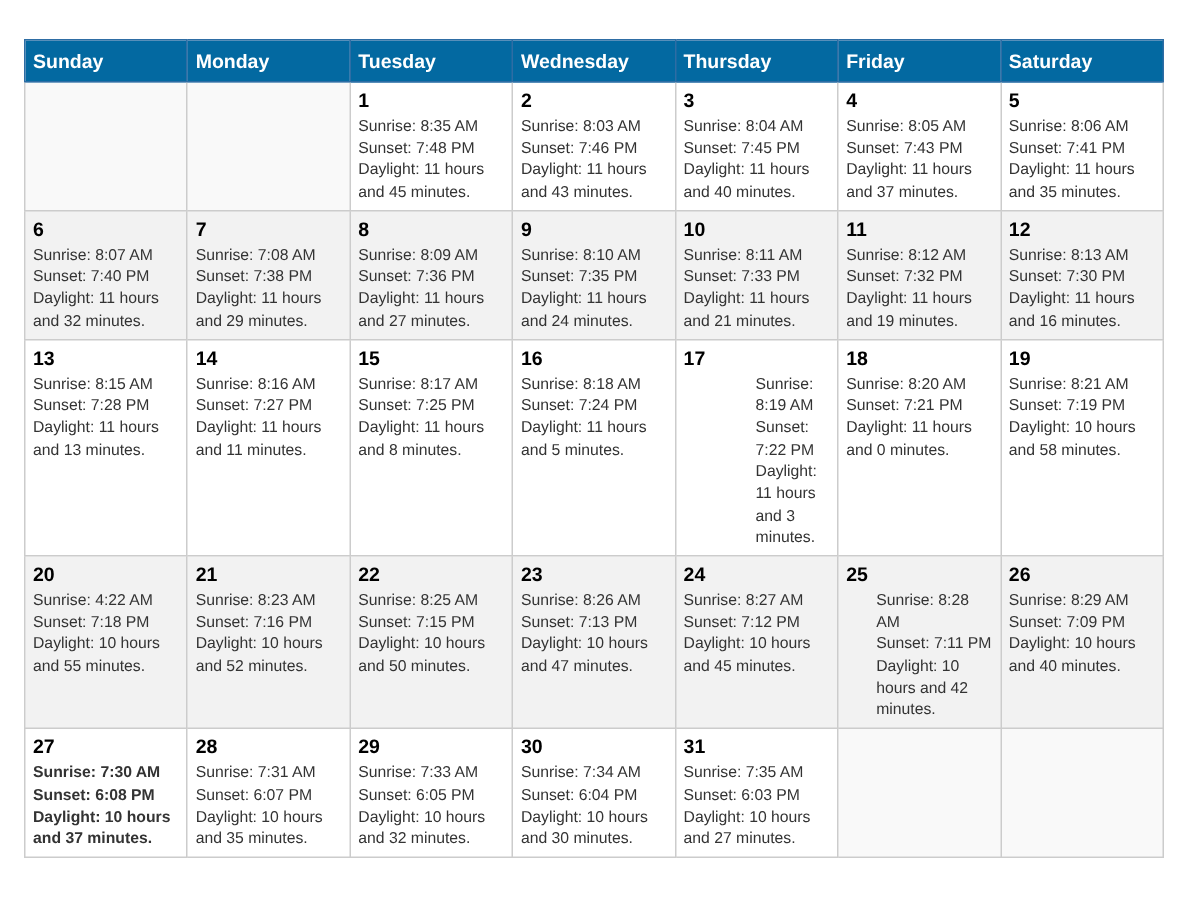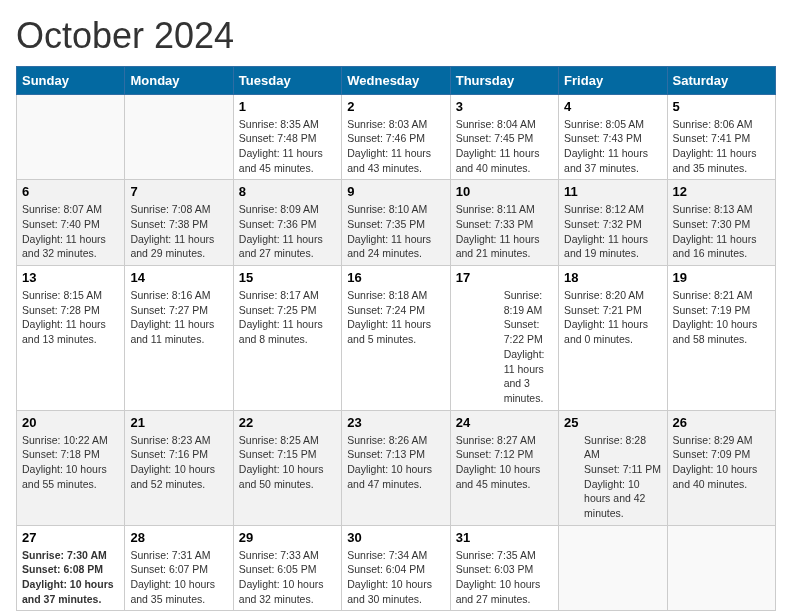--- a/index.html
+++ b/index.html
@@ -85,21 +85,20 @@
     }
     .row-alt td {
       background: #f2f2f2;
     }
   </style>
 </head>
 <body>
 
 <div class="header">
   <div class="title-block">
-    <div class="month-title">October 2024</div>
   </div>
 </div>
 
 <table class="calendar">
   <thead>
     <tr>
     <th>Sunday</th>
         <th>Monday</th>
         <th>Tuesday</th>
         <th>Wednesday</th>
@@ -227,21 +226,21 @@
         <td>
           <span class="day-number">19</span>
           <div class="day-info" style="white-space: pre-line;">Sunrise: 8:21 AM
 Sunset: 7:19 PM
 Daylight: 10 hours and 58 minutes.</div>
         </td>
       </tr>
       <tr class="row-alt">
         <td>
           <span class="day-number">20</span>
-          <div class="day-info" style="white-space: pre-line;">Sunrise: 10:22 AM
+          <div class="day-info" style="white-space: pre-line;">Sunrise: 4:22 AM
 Sunset: 7:18 PM
 Daylight: 10 hours and 55 minutes.</div>
         </td>
         <td>
           <span class="day-number">21</span>
           <div class="day-info" style="white-space: pre-line;">Sunrise: 8:23 AM
 Sunset: 7:16 PM
 Daylight: 10 hours and 52 minutes.</div>
         </td>
         <td>

